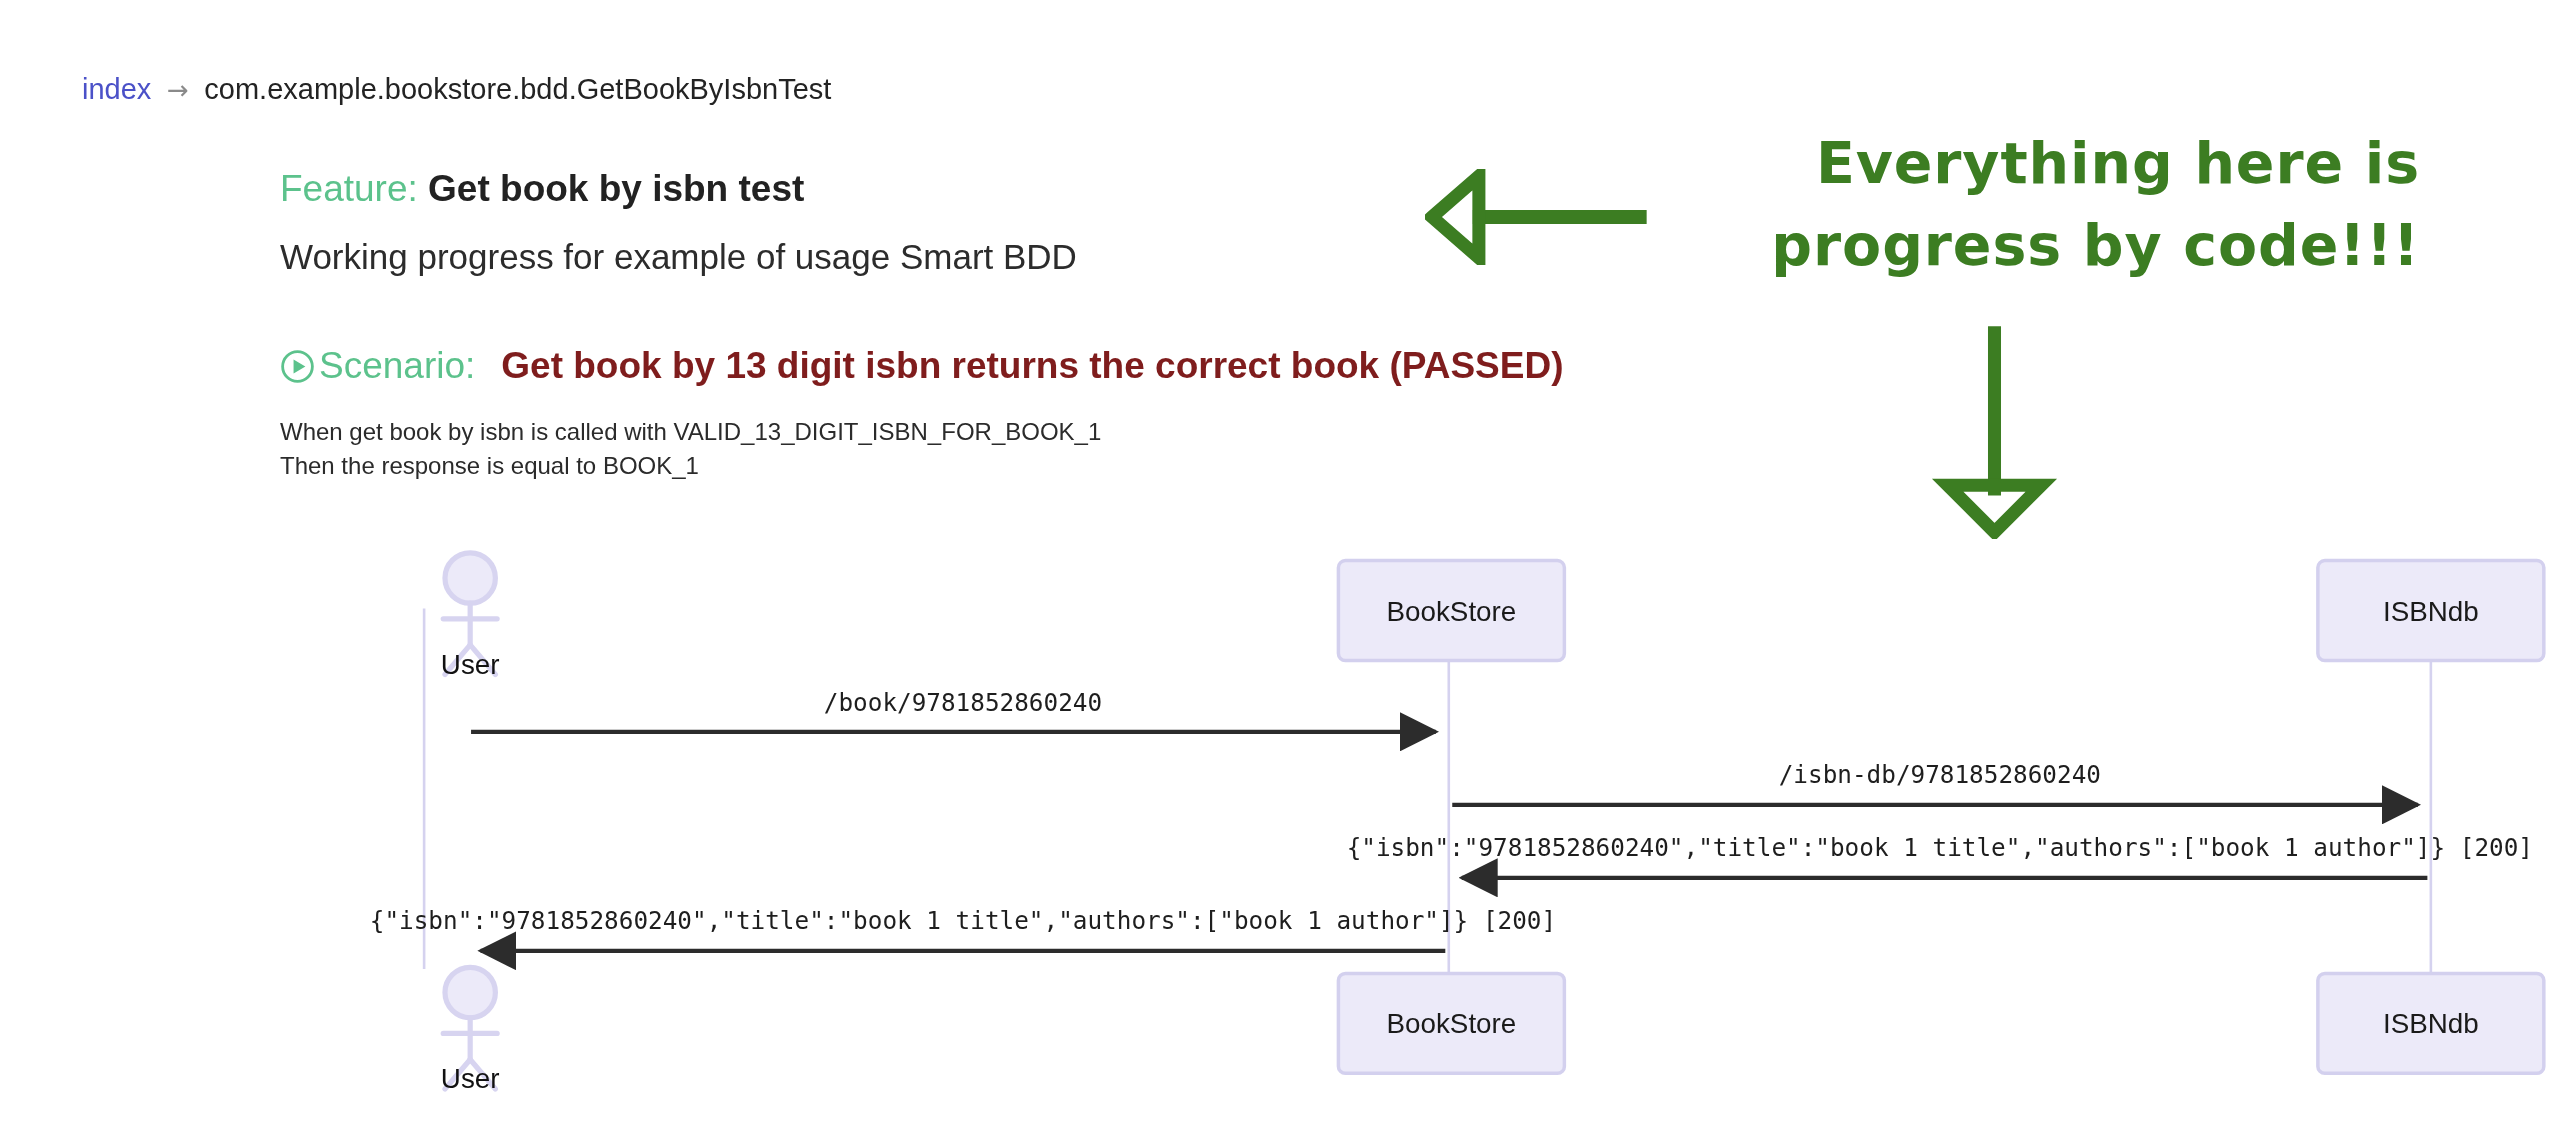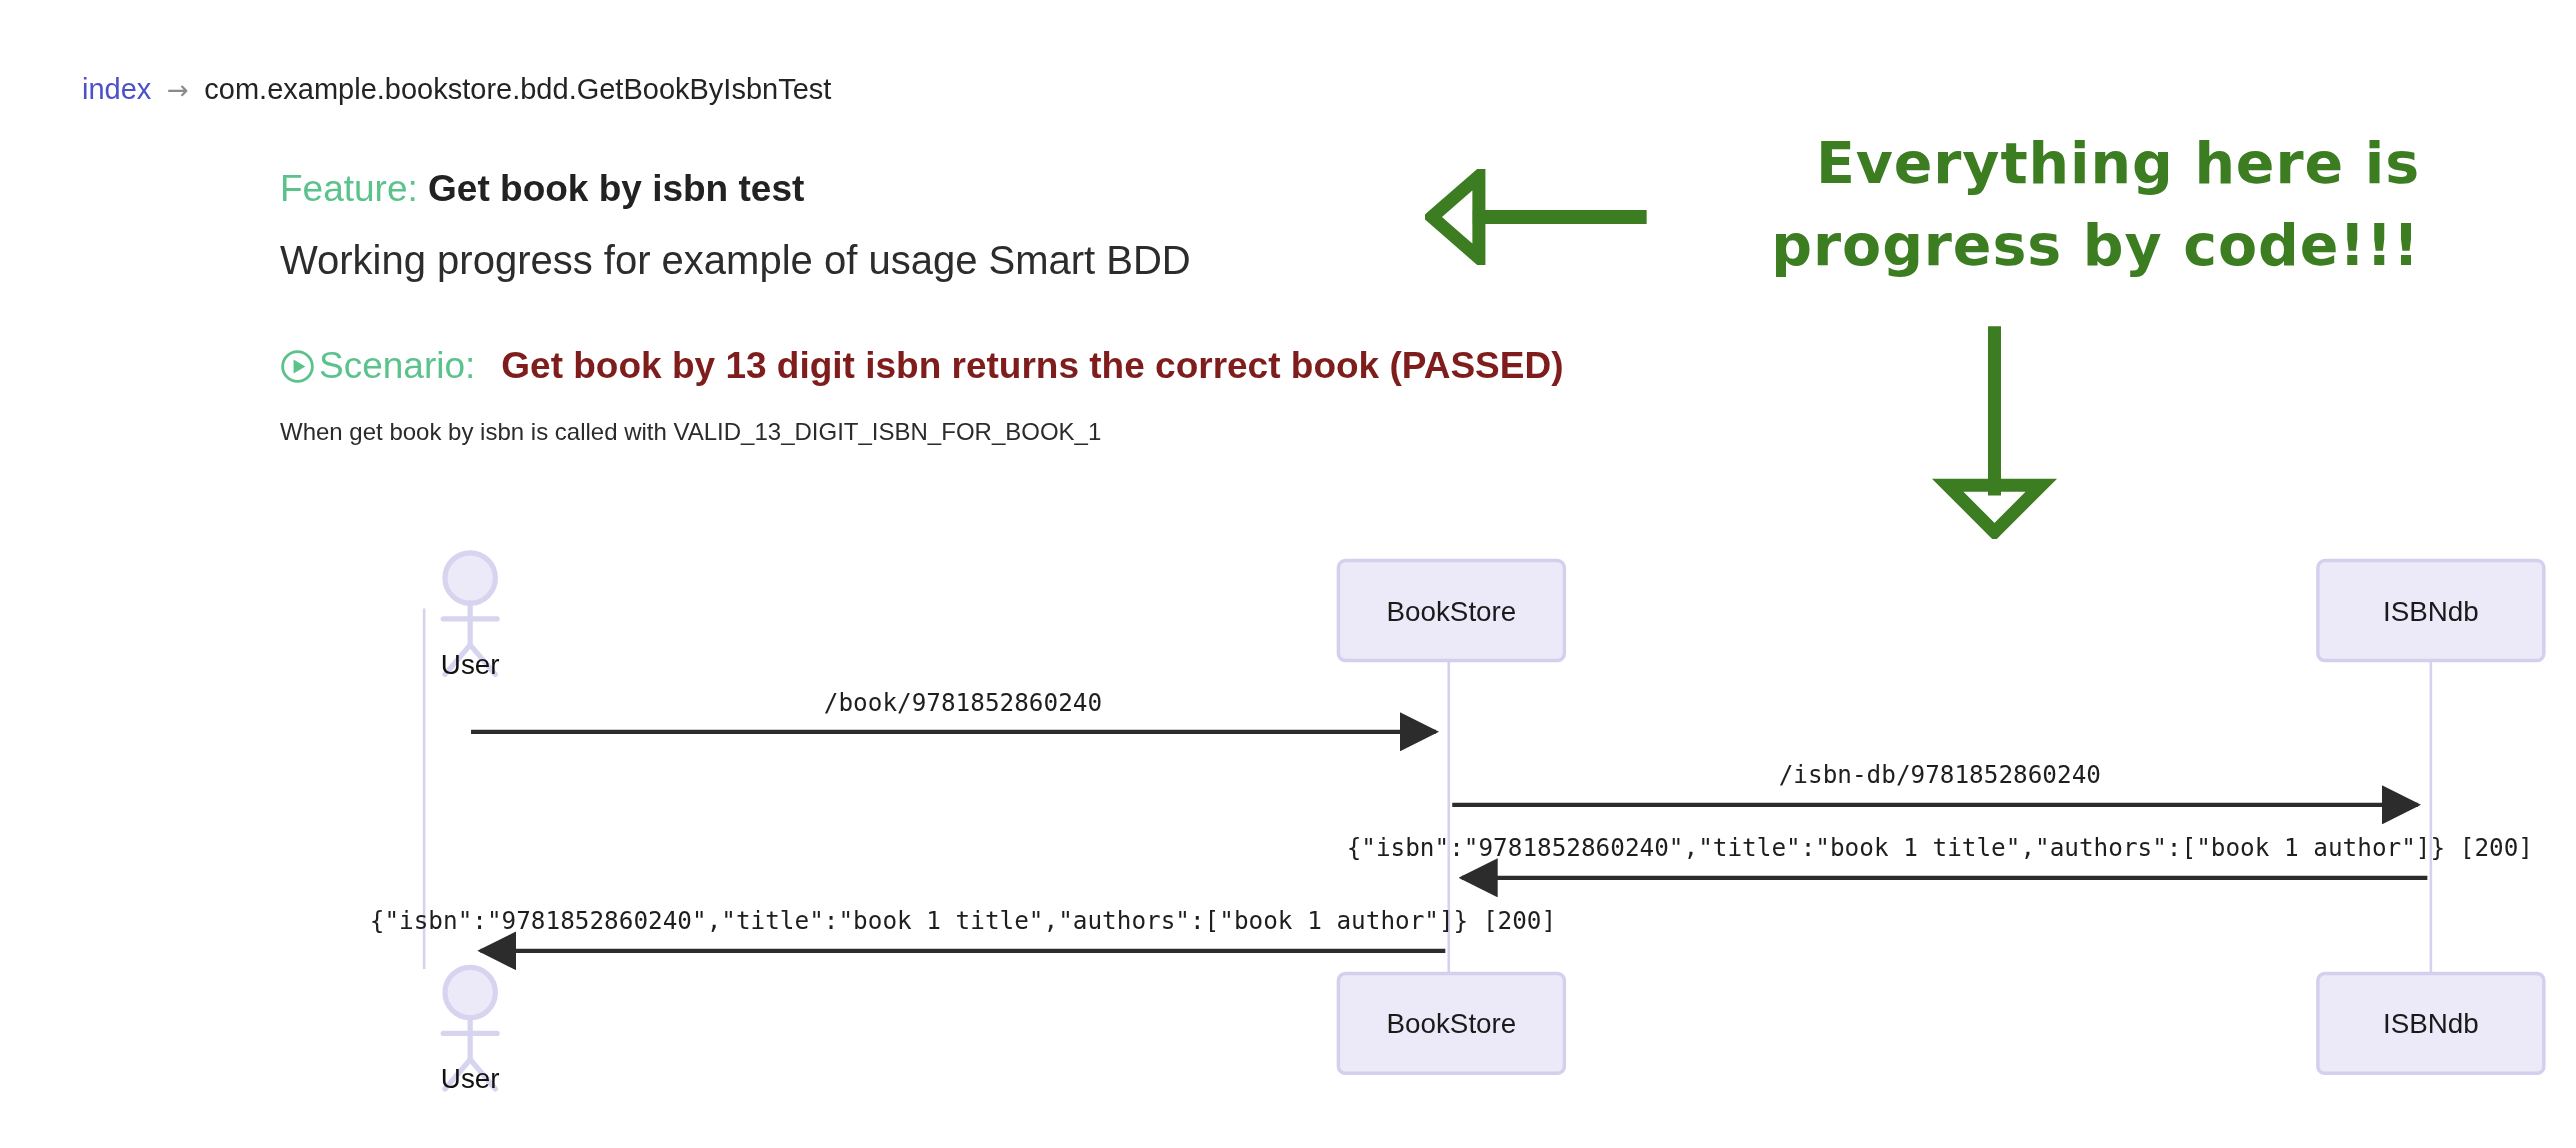--- a/index.html
+++ b/index.html
@@ -54,21 +54,21 @@
     line-height: 1.18;
     white-space: nowrap;
     color: #222222;
   }
   #feature-title .kw {
     color: #5cc28c;
     font-weight: 400;
   }
   #feature-subtitle {
     margin-top: 12px;
-    font-size: 40px;
+    font-size: 35px;
     font-weight: 400;
     color: #2c2c2c;
     line-height: 1.25;
     white-space: nowrap;
   }
 
   
   #scenario-block {
     position: absolute;
     left: 280px;
@@ -192,20 +192,21 @@
   <div id="scenario-heading">
     <svg class="play-icon" viewBox="0 0 40 40">
       <circle cx="20" cy="20" r="17" fill="none" stroke="#5cc28c" stroke-width="3.2"></circle>
       <polygon points="15.5,12 29,20 15.5,28" fill="#5cc28c"></polygon>
     </svg>
     <span class="kw">Scenario:</span>
     <span class="name">Get book by 13 digit isbn returns the correct book (PASSED)</span>
   </div>
   <div id="scenario-steps">
     <div>When get book by isbn is called with VALID_13_DIGIT_ISBN_FOR_BOOK_1</div>
+    <div>Then the response is equal to BOOK_1</div>
   </div>
 </div>
 
 <div id="annotation">
   <span class="anno-line">Everything here is</span>
   <span class="anno-line">progress by code!!!</span>
 </div>
 
 <svg id="arrow-left-svg" viewBox="0 0 260 110">
   <path d="M 55 55 L 255 55" fill="none" stroke="#3c7d22" stroke-width="16" stroke-linecap="butt"></path>

